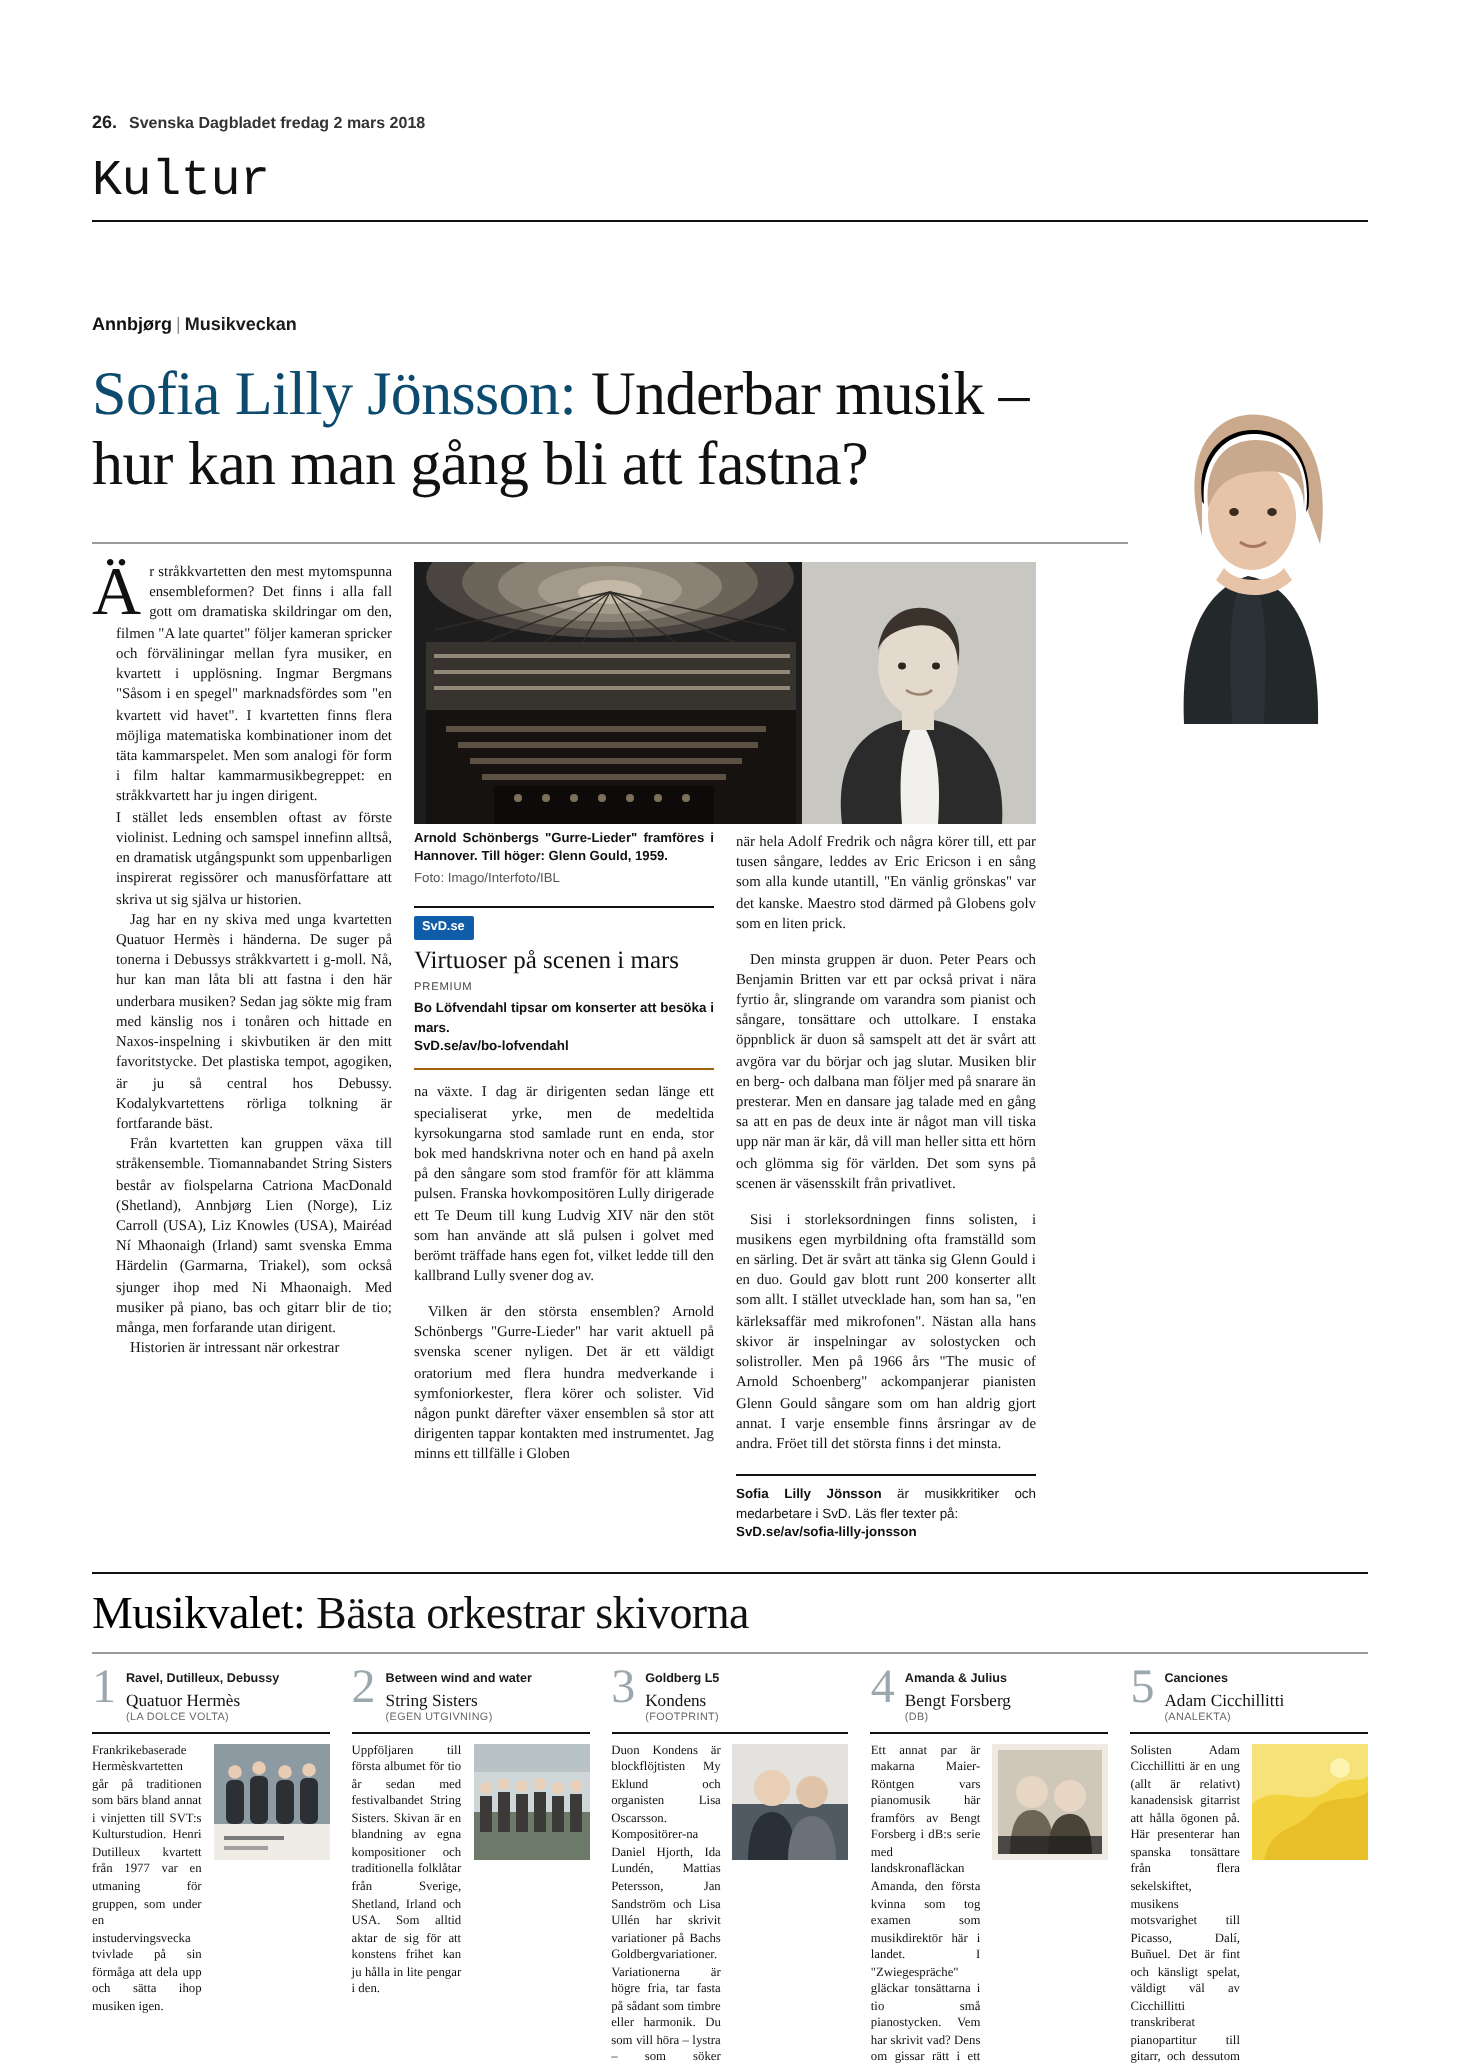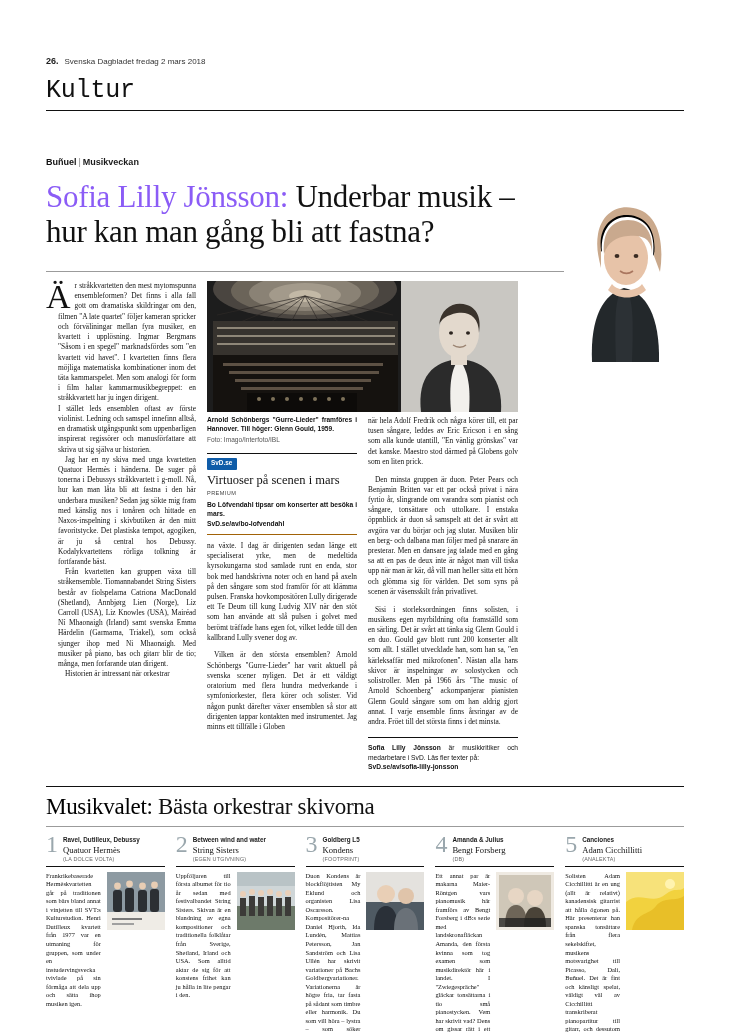--- a/index.html
+++ b/index.html
@@ -24,21 +24,21 @@
   .masthead {
     display: flex;
     align-items: baseline;
     gap: 6px;
     padding-top: 56px;
     font-family: "Liberation Sans", sans-serif;
     font-size: 8.2px;
     color: #222;
   }
   .masthead .pagenum { font-weight: bold; font-size: 9px; }
-  .masthead .paper { font-size: 8px; color: #333; }
+  .masthead .paper { font-size: 8px; color: #333; font-weight: bold; }
 
   .section-title {
     font-family: Liberation Mono, monospace;
     font-size: 25px;
     font-weight: normal;
     margin: 10px 0 0 0;
     letter-spacing: -0.2px;
   }
   .rule-thick {
     border-top: 1.6px solid #111;
@@ -58,21 +58,21 @@
 
   
   .headline {
     margin-top: 12px;
     font-size: 31px;
     line-height: 1.13;
     font-weight: normal;
     letter-spacing: -0.3px;
     width: 510px;
   }
-  .headline .byline-name { color: #8b5cf6; }
+  .headline .byline-name { color: #0c4a6e; }
   .headline .main { color: #111; }
 
   .standfirst {
     margin-top: 18px;
     width: 430px;
     font-family: "Liberation Sans", sans-serif;
     font-size: 10.2px;
     line-height: 1.55;
     color: #111;
   }
@@ -259,21 +259,21 @@
 
   <div class="masthead">
     <span class="pagenum">26.</span>
     <span class="paper">Svenska Dagbladet fredag 2 mars 2018</span>
   </div>
 
   <h1 class="section-title">Kultur</h1>
   <div class="rule-thick"></div>
 
   <div class="kicker">
-    <span>Buñuel</span><span class="sep">|</span><span class="second">Musikveckan</span>
+    <span>Annbjørg</span><span class="sep">|</span><span class="second">Musikveckan</span>
   </div>
 
   <div class="headline">
     <span class="byline-name">Sofia Lilly Jönsson:</span><span class="main"> Underbar musik – hur kan man gång bli att fastna?</span>
   </div>
 
 
   <div class="portrait">
     <svg width="120" height="186" viewBox="0 0 120 186">
       <rect width="120" height="186" fill="#ffffff"></rect>

